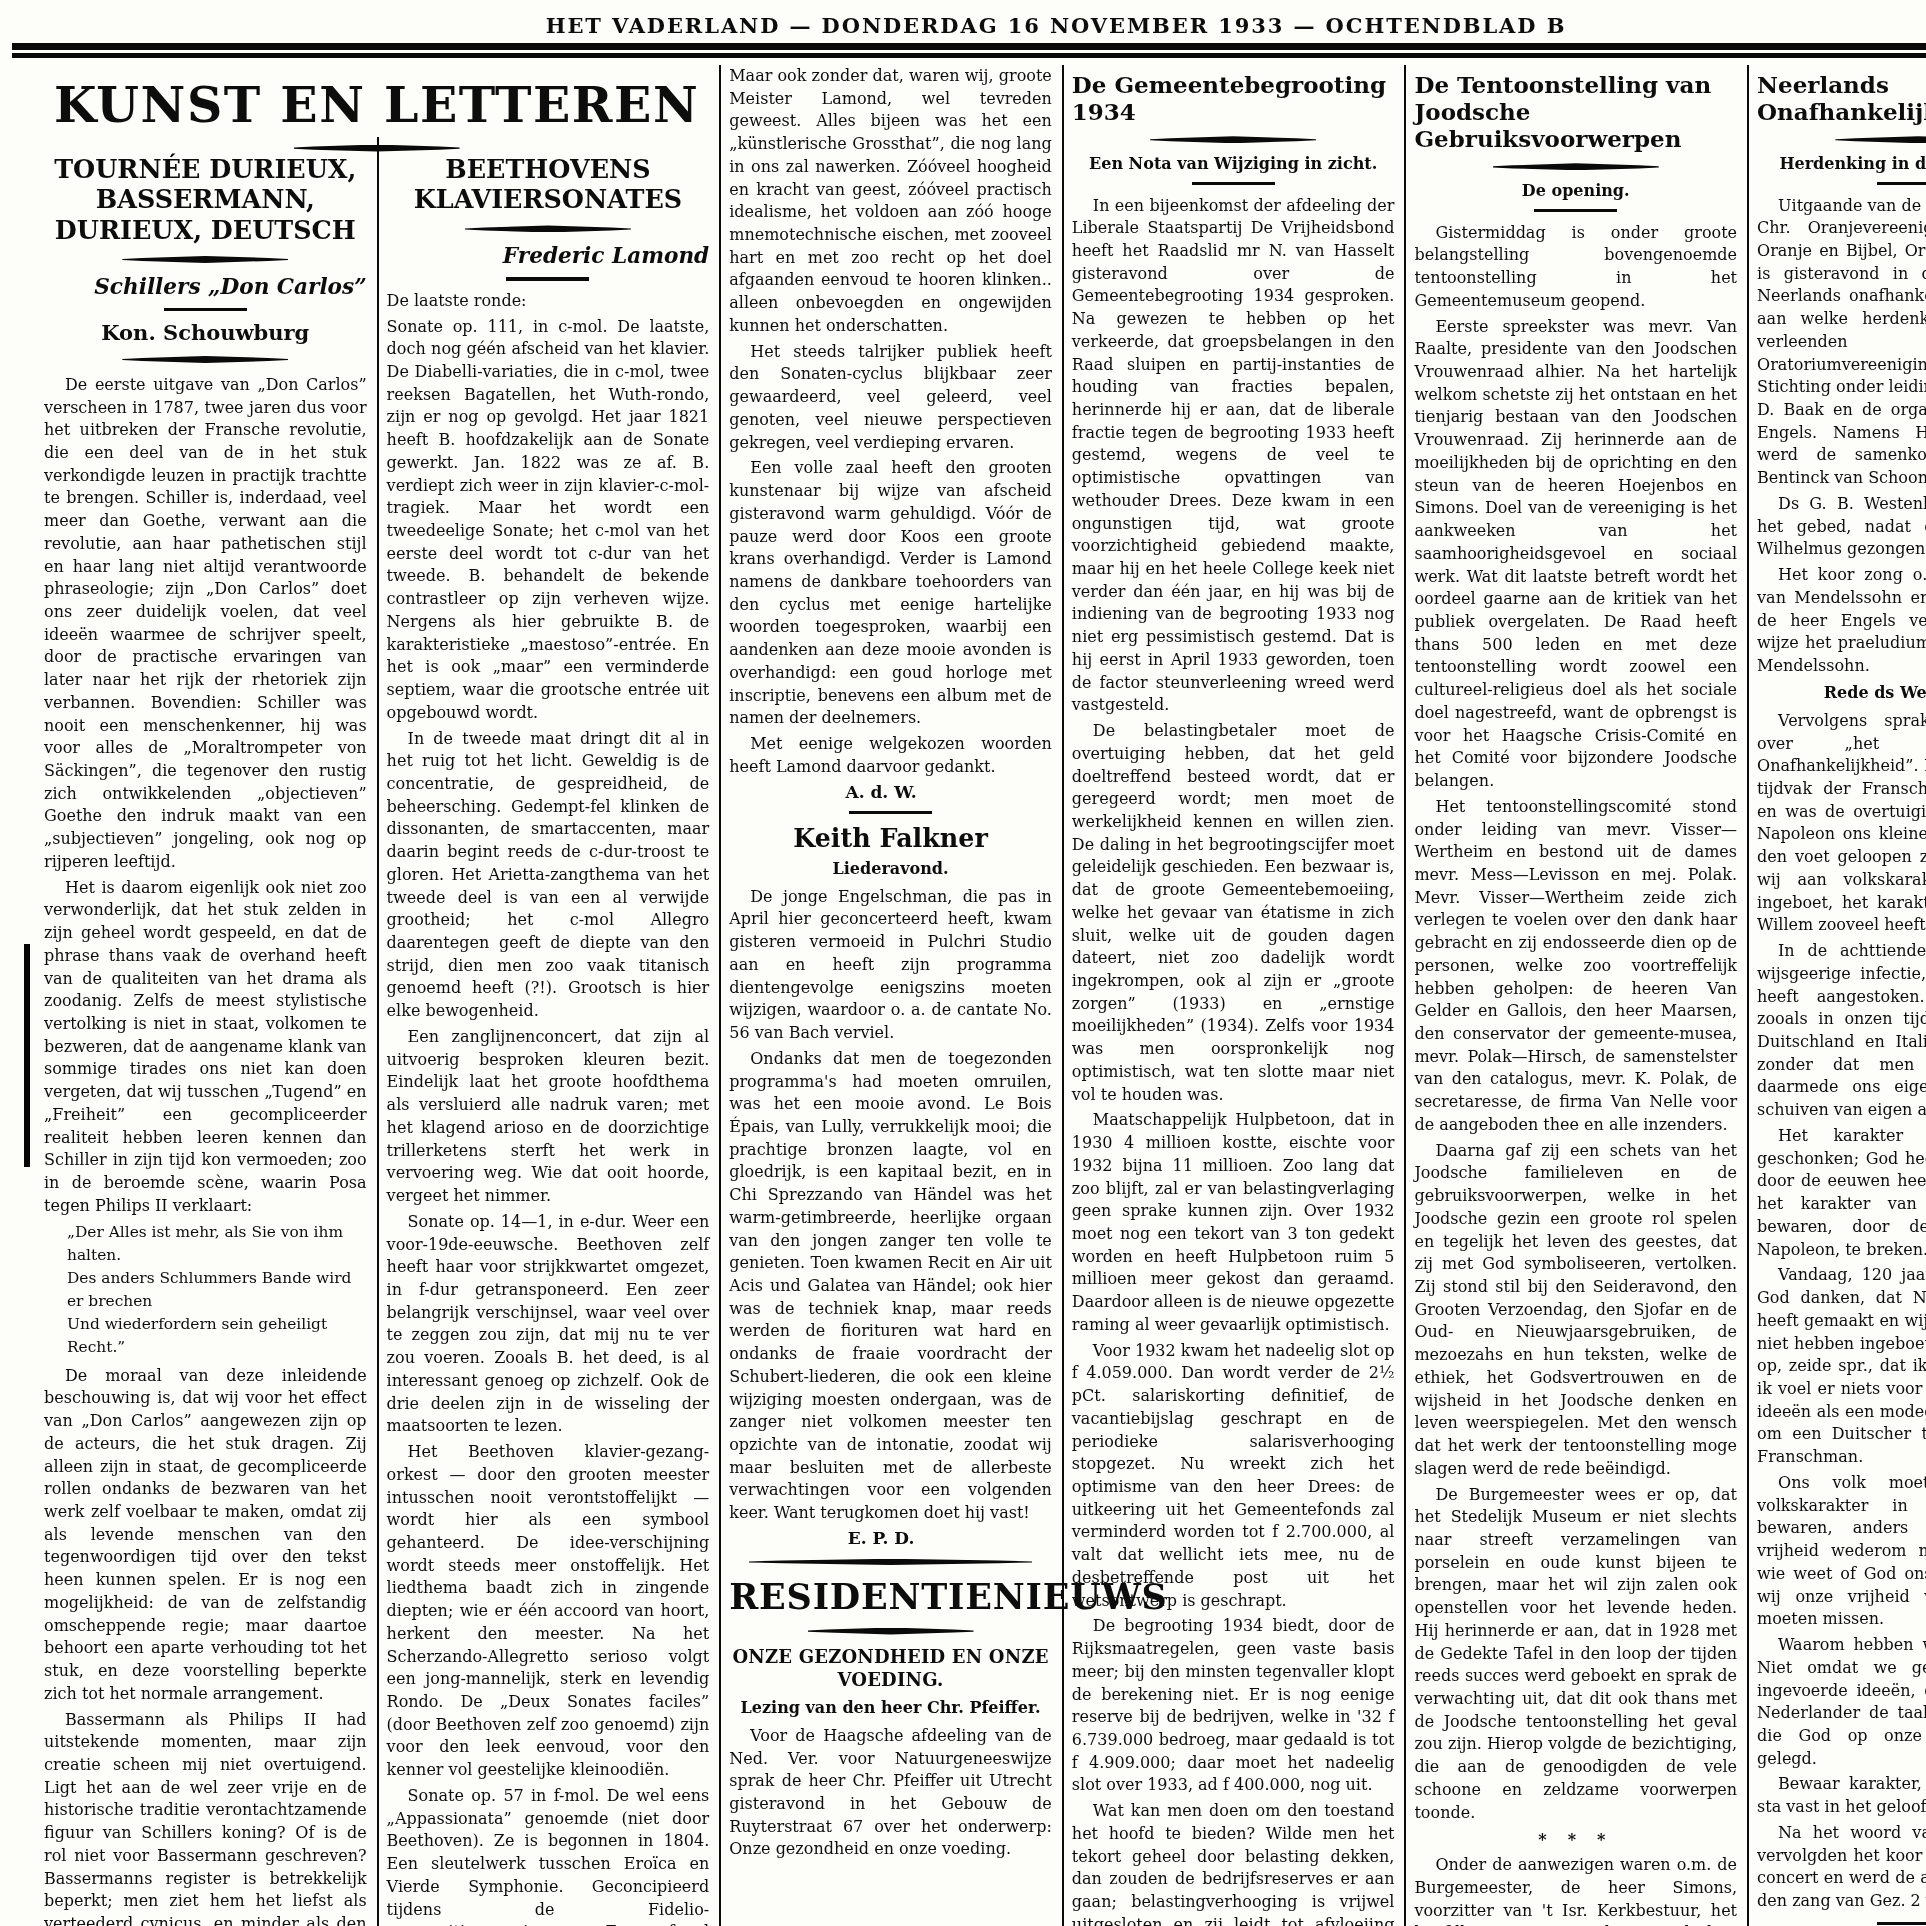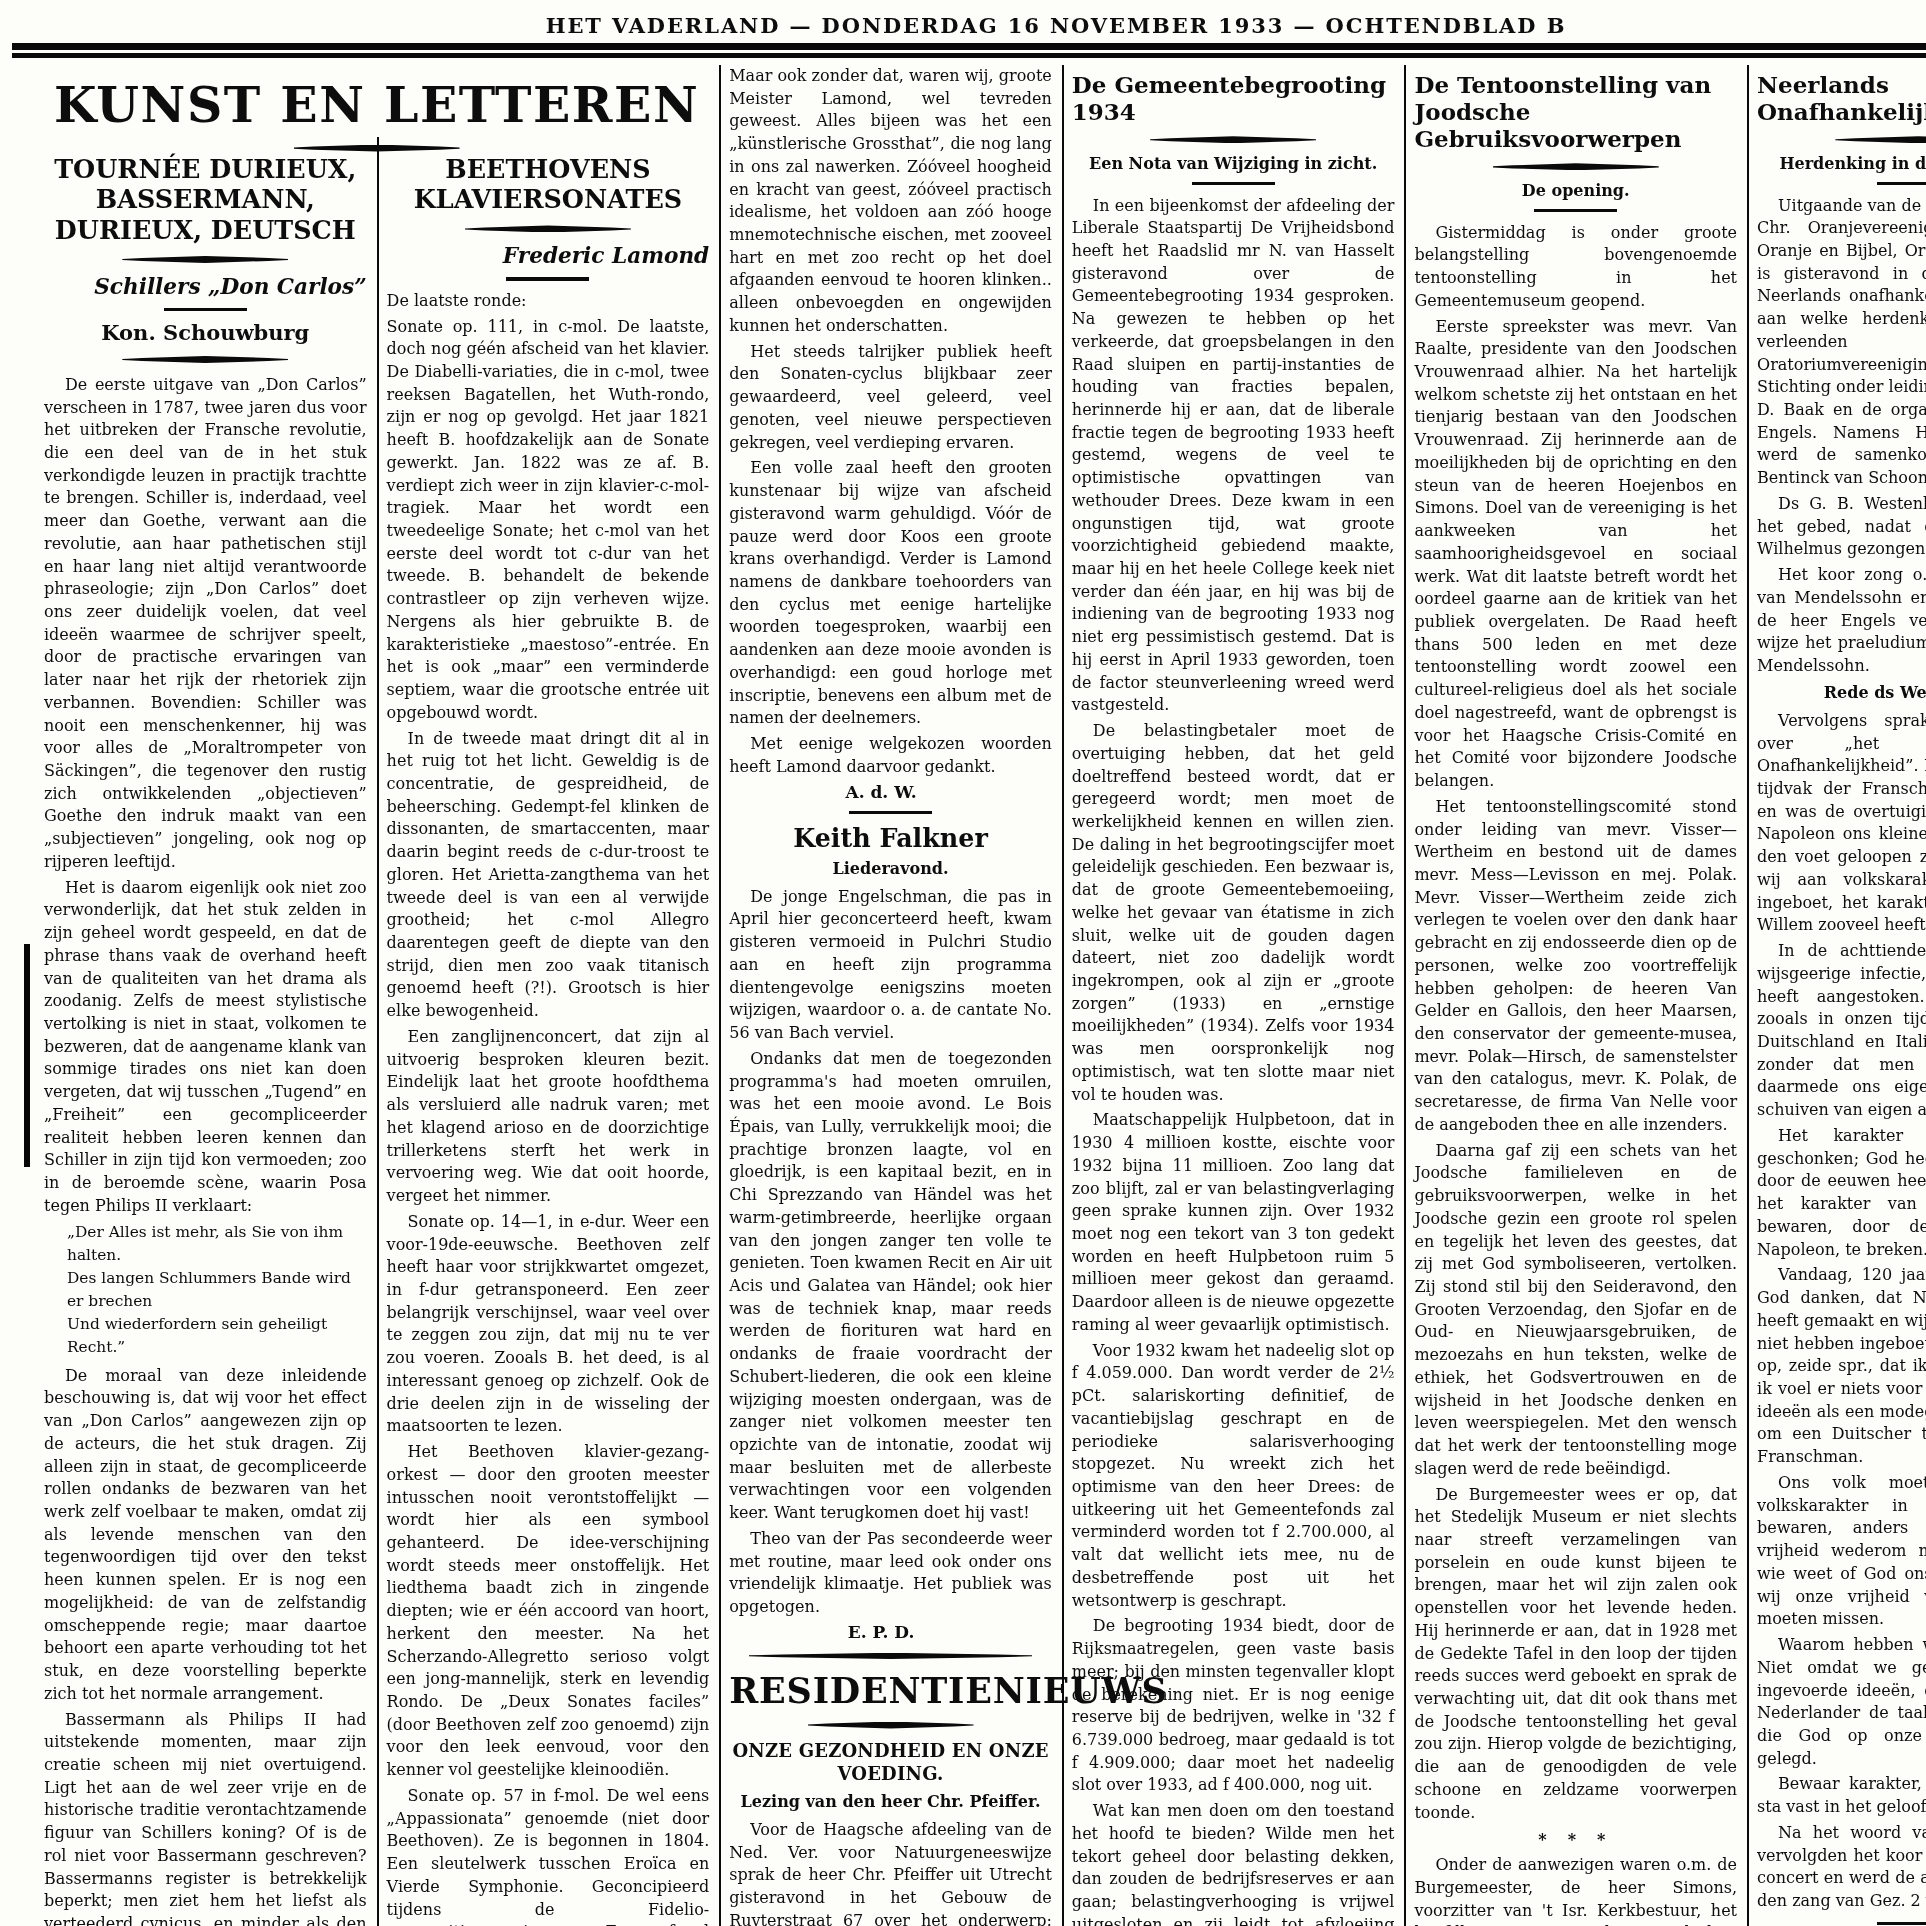--- a/index.html
+++ b/index.html
@@ -65,21 +65,21 @@
         <div class="h-caps">TOURNÉE DURIEUX, BASSERMANN, DURIEUX, DEUTSCH</div>
         <div class="orn-divider"></div>
         <div class="h-ital">Schillers „Don Carlos”</div>
         <div class="short-rule"></div>
         <div class="h-sm">Kon. Schouwburg</div>
         <div class="orn-divider"></div>
         <p class="p">De eerste uitgave van „Don Carlos” verscheen in 1787, twee jaren dus voor het uitbreken der Fransche revolutie, die een deel van de in het stuk verkondigde leuzen in practijk trachtte te brengen. Schiller is, inderdaad, veel meer dan Goethe, verwant aan die revolutie, aan haar pathetischen stijl en haar lang niet altijd verantwoorde phraseologie; zijn „Don Carlos” doet ons zeer duidelijk voelen, dat veel ideeën waarmee de schrijver speelt, door de practische ervaringen van later naar het rijk der rhetoriek zijn verbannen. Bovendien: Schiller was nooit een menschenkenner, hij was voor alles de „Moraltrompeter von Säckingen”, die tegenover den rustig zich ontwikkelenden „objectieven” Goethe den indruk maakt van een „subjectieven” jongeling, ook nog op rijperen leeftijd.</p>
         <p class="p">Het is daarom eigenlijk ook niet zoo verwonderlijk, dat het stuk zelden in zijn geheel wordt gespeeld, en dat de phrase thans vaak de overhand heeft van de qualiteiten van het drama als zoodanig. Zelfs de meest stylistische vertolking is niet in staat, volkomen te bezweren, dat de aangename klank van sommige tirades ons niet kan doen vergeten, dat wij tusschen „Tugend” en „Freiheit” een gecompliceerder realiteit hebben leeren kennen dan Schiller in zijn tijd kon vermoeden; zoo in de beroemde scène, waarin Posa tegen Philips II verklaart:</p>
         <div class="verse">
           <div class="verse-line">„Der Alles ist mehr, als Sie von ihm halten.</div>
-          <div class="verse-line">Des langen Schlummers Bande wird er brechen</div>
+          <div class="verse-line">Des anders Schlummers Bande wird er brechen</div>
           <div class="verse-line">Und wiederfordern sein geheiligt Recht.”</div>
         </div>
         <p class="p">De moraal van deze inleidende beschouwing is, dat wij voor het effect van „Don Carlos” aangewezen zijn op de acteurs, die het stuk dragen. Zij alleen zijn in staat, de gecompliceerde rollen ondanks de bezwaren van het werk zelf voelbaar te maken, omdat zij als levende menschen van den tegenwoordigen tijd over den tekst heen kunnen spelen. Er is nog een mogelijkheid: de van de zelfstandig omscheppende regie; maar daartoe behoort een aparte verhouding tot het stuk, en deze voorstelling beperkte zich tot het normale arrangement.</p>
         <p class="p">Bassermann als Philips II had uitstekende momenten, maar zijn creatie scheen mij niet overtuigend. Ligt het aan de wel zeer vrije en de historische traditie verontachtzamende figuur van Schillers koning? Of is de rol niet voor Bassermann geschreven? Bassermanns register is betrekkelijk beperkt; men ziet hem het liefst als verteederd cynicus, en minder als den grandseigneur van het oude Spanje.</p>
       </div>
     <div class="col under-banner">
         <div class="h-caps">BEETHOVENS KLAVIERSONATES</div>
         <div class="orn-divider"></div>
         <div class="h-ital">Frederic Lamond</div>
         <div class="short-rule"></div>
@@ -95,21 +95,20 @@
         <p class="p pni">Maar ook zonder dat, waren wij, groote Meister Lamond, wel tevreden geweest. Alles bijeen was het een „künstlerische Grossthat”, die nog lang in ons zal nawerken. Zóóveel hoogheid en kracht van geest, zóóveel practisch idealisme, het voldoen aan zóó hooge mnemotechnische eischen, met zooveel hart en met zoo recht op het doel afgaanden eenvoud te hooren klinken.. alleen onbevoegden en ongewijden kunnen het onderschatten.</p>
         <p class="p">Het steeds talrijker publiek heeft den Sonaten-cyclus blijkbaar zeer gewaardeerd, veel geleerd, veel genoten, veel nieuwe perspectieven gekregen, veel verdieping ervaren.</p>
         <p class="p">Een volle zaal heeft den grooten kunstenaar bij wijze van afscheid gisteravond warm gehuldigd. Vóór de pauze werd door Koos een groote krans overhandigd. Verder is Lamond namens de dankbare toehoorders van den cyclus met eenige hartelijke woorden toegesproken, waarbij een aandenken aan deze mooie avonden is overhandigd: een goud horloge met inscriptie, benevens een album met de namen der deelnemers.</p>
         <p class="p">Met eenige welgekozen woorden heeft Lamond daarvoor gedankt.</p>
         <div class="sig">A. d. W.</div>
         <div class="short-rule"></div>
         <div class="h-caps">Keith Falkner</div>
         <div class="h-sub">Liederavond.</div>
         <p class="p">De jonge Engelschman, die pas in April hier geconcerteerd heeft, kwam gisteren vermoeid in Pulchri Studio aan en heeft zijn programma dientengevolge eenigszins moeten wijzigen, waardoor o. a. de cantate No. 56 van Bach verviel.</p>
         <p class="p">Ondanks dat men de toegezonden programma's had moeten omruilen, was het een mooie avond. Le Bois Épais, van Lully, verrukkelijk mooi; die prachtige bronzen laagte, vol en gloedrijk, is een kapitaal bezit, en in Chi Sprezzando van Händel was het warm-getimbreerde, heerlijke orgaan van den jongen zanger ten volle te genieten. Toen kwamen Recit en Air uit Acis und Galatea van Händel; ook hier was de techniek knap, maar reeds werden de fiorituren wat hard en ondanks de fraaie voordracht der Schubert-liederen, die ook een kleine wijziging moesten ondergaan, was de zanger niet volkomen meester ten opzichte van de intonatie, zoodat wij maar besluiten met de allerbeste verwachtingen voor een volgenden keer. Want terugkomen doet hij vast!</p>
-        <p class="p">Theo van der Pas secondeerde weer met routine, maar leed ook onder ons vriendelijk klimaatje. Het publiek was opgetogen.</p>
         <div class="sig">E. P. D.</div>
         <div class="orn-divider long"></div>
         <div class="h-xl">RESIDENTIENIEUWS</div>
         <div class="orn-divider"></div>
         <div class="h-md">ONZE GEZONDHEID EN ONZE VOEDING.</div>
         <div class="h-sub">Lezing van den heer Chr. Pfeiffer.</div>
         <p class="p">Voor de Haagsche afdeeling van de Ned. Ver. voor Natuurgeneeswijze sprak de heer Chr. Pfeiffer uit Utrecht gisteravond in het Gebouw de Ruyterstraat 67 over het onderwerp: Onze gezondheid en onze voeding.</p>
       </div>
     <div class="col">
         <div class="h-news">De Gemeentebegrooting 1934</div>

